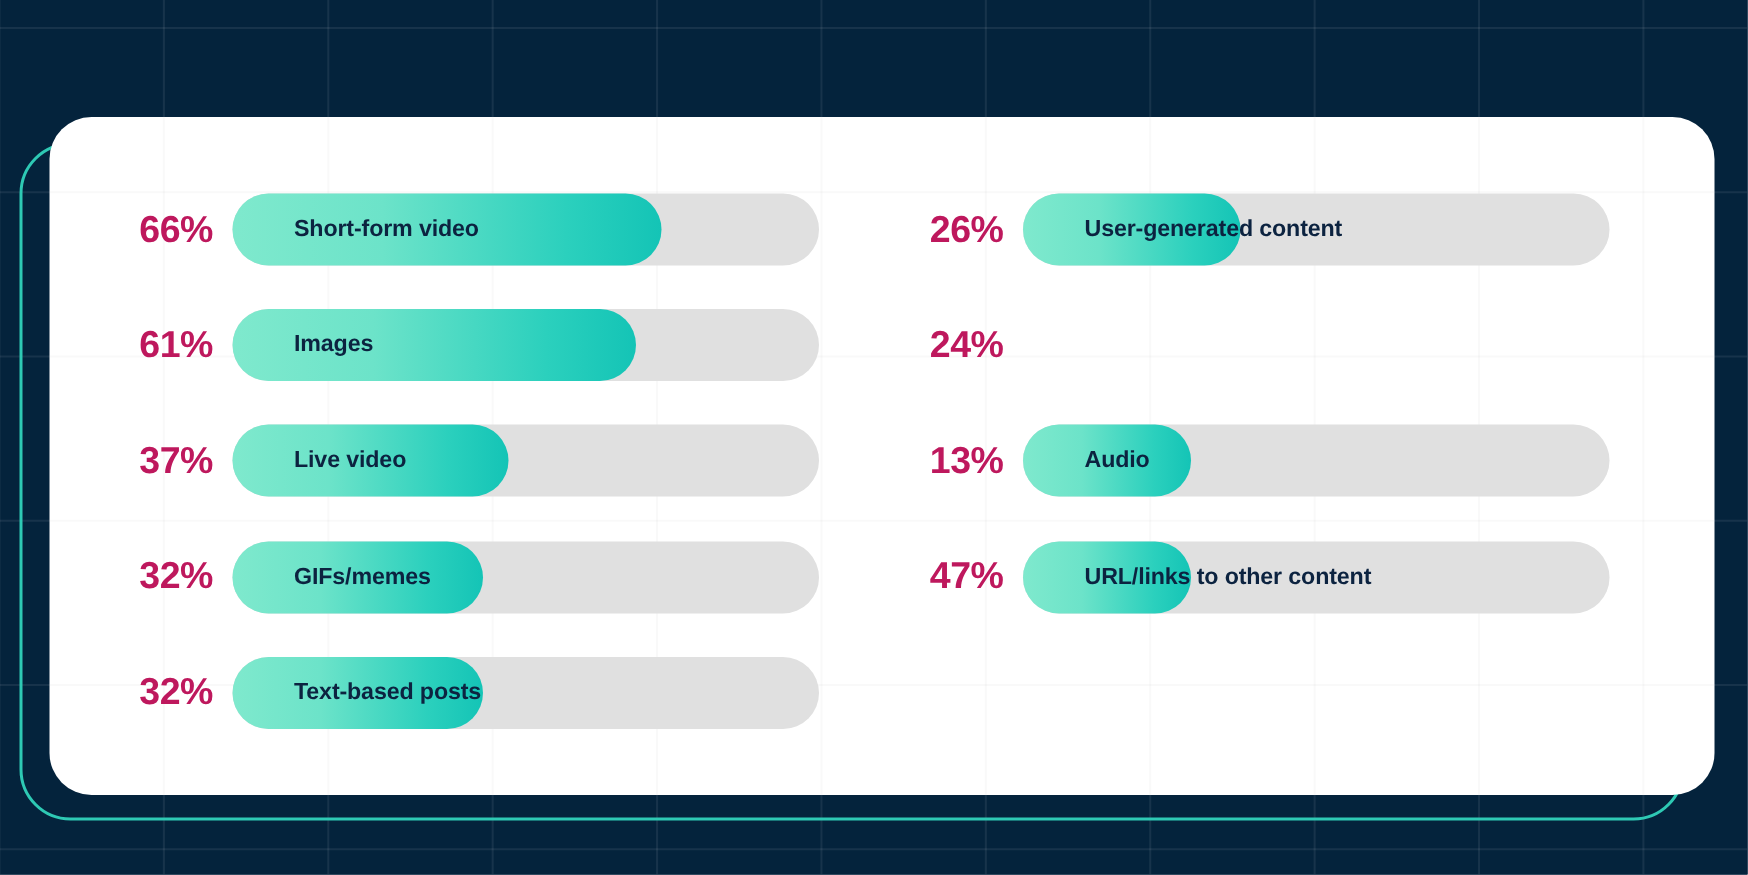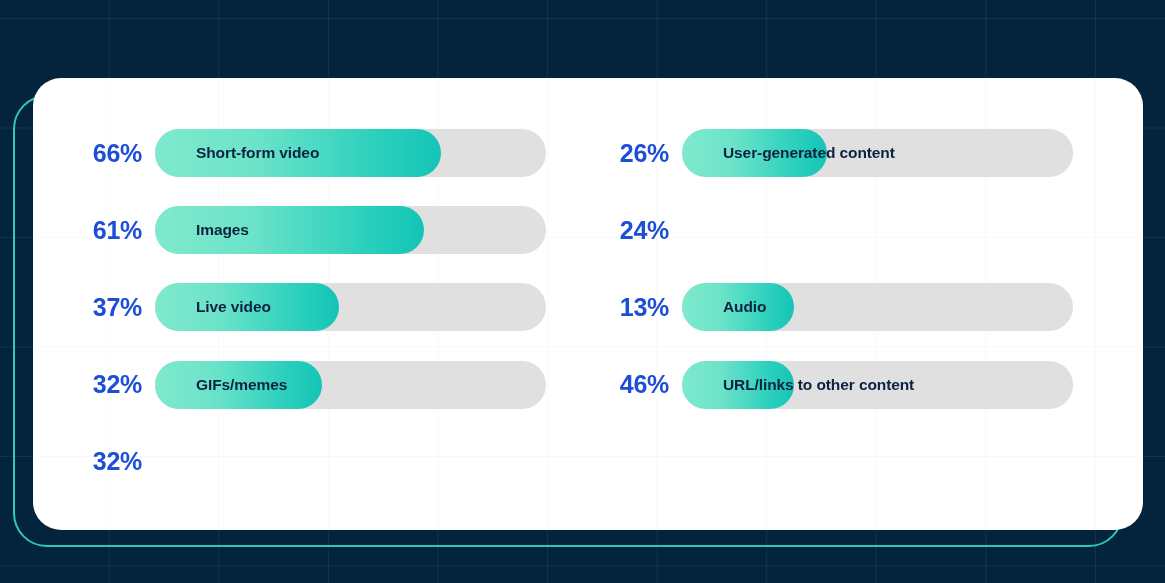--- a/index.html
+++ b/index.html
@@ -82,21 +82,21 @@
     display:flex;
     align-items:center;
   }
   .pct {
     width:82px;
     flex:0 0 82px;
     text-align:right;
     padding-right:13px;
     font-size:25px;
     font-weight:bold;
-    color:#1d4ed8;
+    color:#be185d;
     letter-spacing:-0.3px;
   }
   .track {
     position:relative;
     height:48px;
     background:#e0e0e0;
     border-radius:24px;
     flex:1 1 auto;
   }
   .fill {
@@ -153,20 +153,24 @@
         </div>
         <div class="row" style="top: 282.6px; left: 40px; width: 473px;">
           <div class="pct">32%</div>
           <div class="track">
             <div class="fill" style="width: 166.608px;"></div>
             <div class="blabel">GIFs/memes</div>
           </div>
         </div>
         <div class="row" style="top: 359.8px; left: 40px; width: 473px;">
           <div class="pct">32%</div>
+          <div class="track">
+            <div class="fill" style="width: 166.608px;"></div>
+            <div class="blabel">Text-based posts</div>
+          </div>
         </div>
       </div>
     <div class="col col-right" id="col-right">
         <div class="row" style="top: 51px; left: 40px; width: 473px; justify-content: center;">
           <div class="pct">26%</div>
           <div class="track">
             <div class="fill" style="width: 145.494px;"></div>
             <div class="blabel">User-generated content</div>
           </div>
         </div>
@@ -174,21 +178,21 @@
           <div class="pct">24%</div>
         </div>
         <div class="row" style="top: 205.4px; left: 40px; width: 473px;">
           <div class="pct">13%</div>
           <div class="track">
             <div class="fill" style="width: 112px;"></div>
             <div class="blabel">Audio</div>
           </div>
         </div>
         <div class="row" style="top: 282.6px; left: 40px; width: 473px;">
-          <div class="pct">46%</div>
+          <div class="pct">47%</div>
           <div class="track">
             <div class="fill" style="width: 112px;"></div>
             <div class="blabel">URL/links to other content</div>
           </div>
         </div>
       </div>
   </div>
 
 
 </div>

